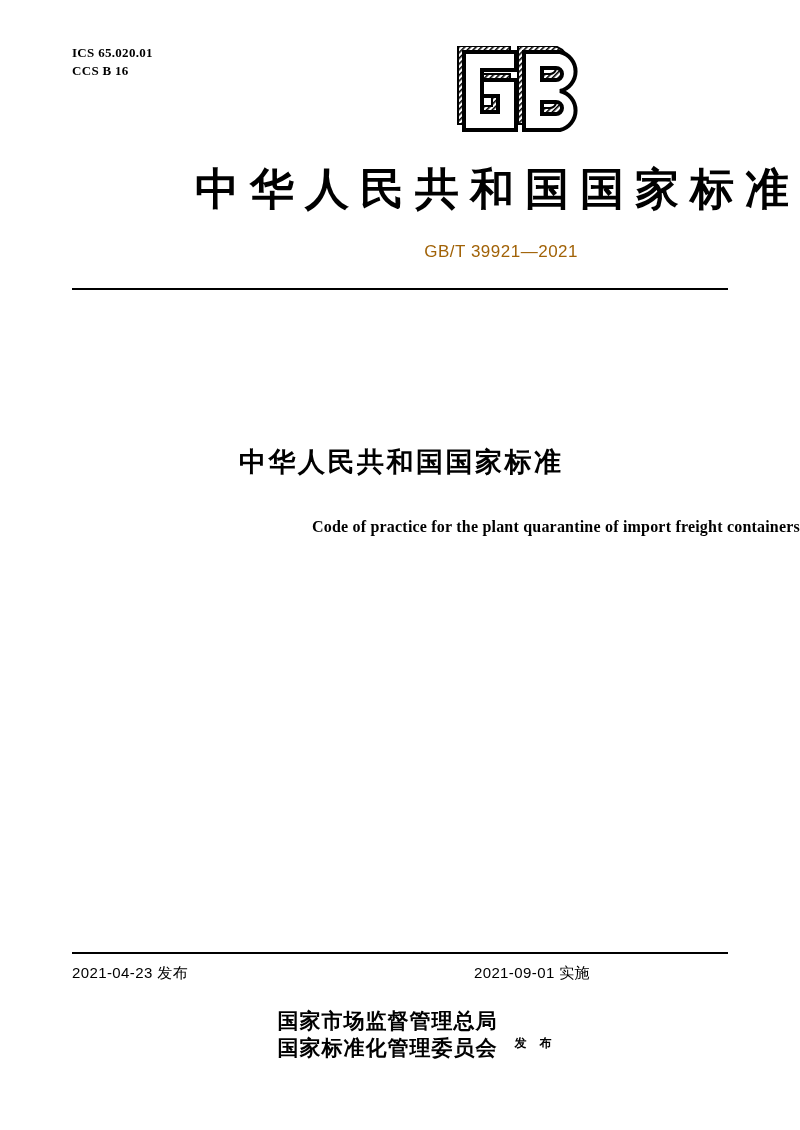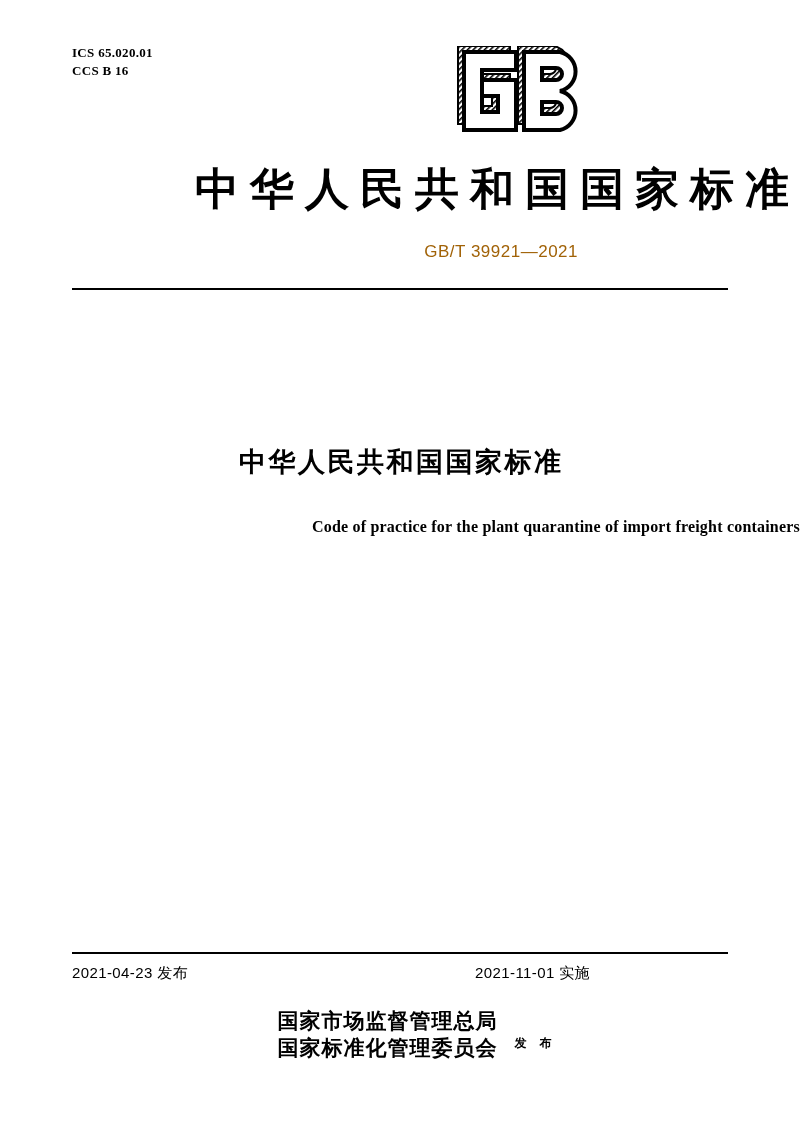--- a/index.html
+++ b/index.html
@@ -205,21 +205,21 @@
   <div class="std-no">GB/T 39921—2021</div>
 
   <div class="rule-top"></div>
 
   <div class="main-title">中华人民共和国国家标准</div>
   <div class="sub-title">Code of practice for the plant quarantine of import freight containers</div>
 
   <div class="rule-bottom"></div>
 
   <div class="date-left">2021-04-23 发布</div>
-  <div class="date-right">2021-11-01 实施</div>
+  <div class="date-right">2021-09-01 实施</div>
 
   <div class="issuer">
     <div class="issuer-names">
       <div>国家市场监督管理总局</div>
       <div>国家标准化管理委员会</div>
     </div>
     <div class="issuer-publish">发 布</div>
   </div>
 
 </div>

